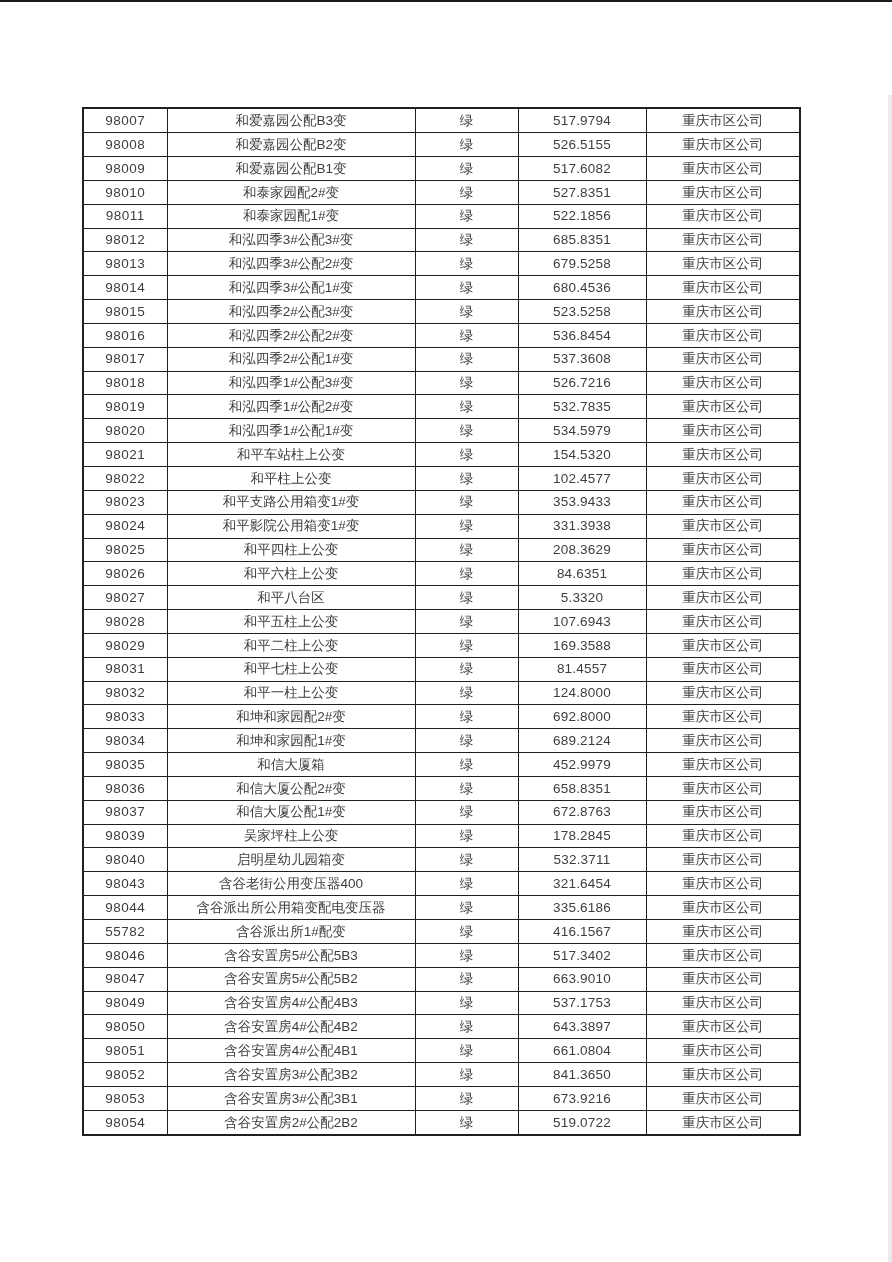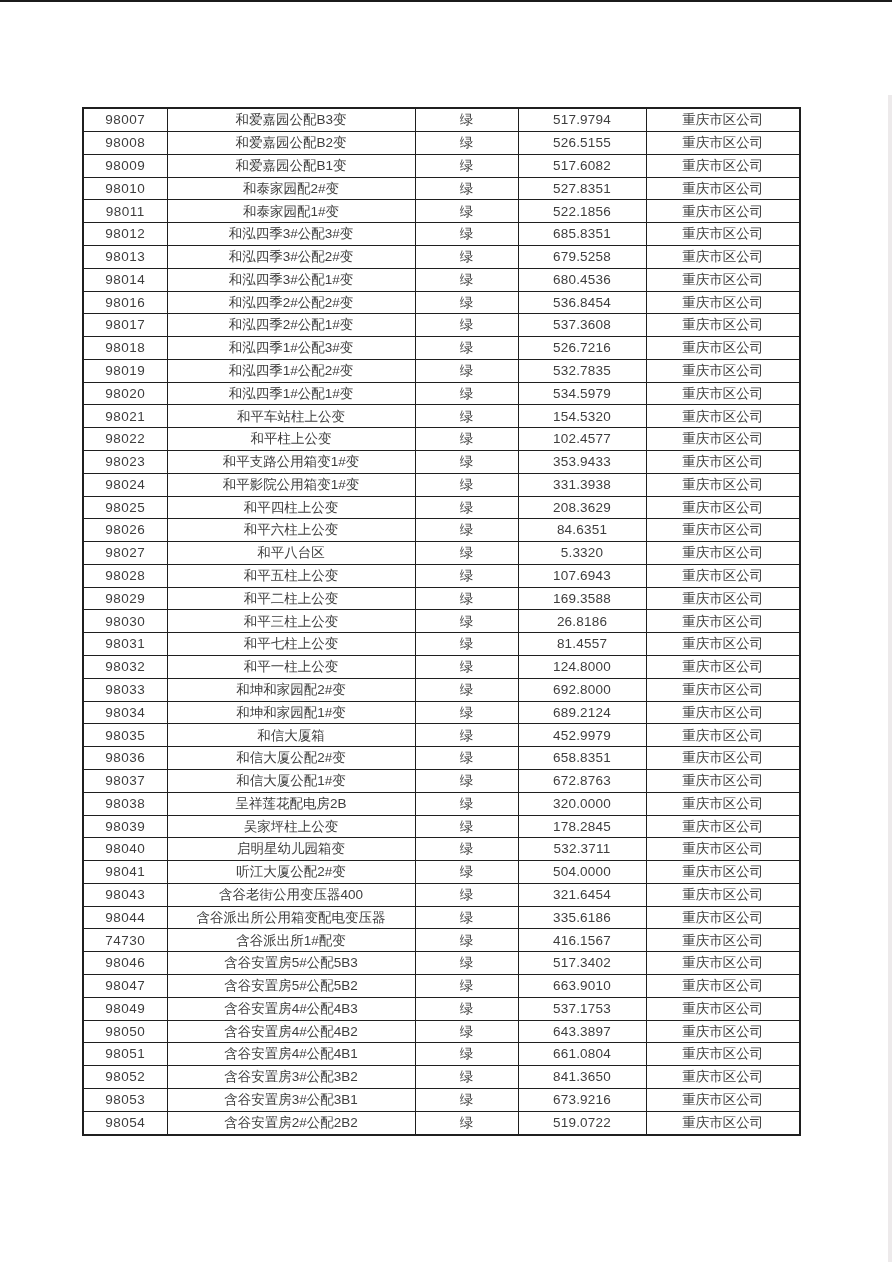--- a/index.html
+++ b/index.html
@@ -124,20 +124,27 @@
     <td class="col-company">重庆市区公司</td>
   </tr>
         <tr>
     <td class="col-id">98014</td>
     <td class="col-name">和泓四季3#公配1#变</td>
     <td class="col-status">绿</td>
     <td class="col-value">680.4536</td>
     <td class="col-company">重庆市区公司</td>
   </tr>
         <tr>
+    <td class="col-id">98015</td>
+    <td class="col-name">和泓四季2#公配3#变</td>
+    <td class="col-status">绿</td>
+    <td class="col-value">523.5258</td>
+    <td class="col-company">重庆市区公司</td>
+  </tr>
+        <tr>
     <td class="col-id">98016</td>
     <td class="col-name">和泓四季2#公配2#变</td>
     <td class="col-status">绿</td>
     <td class="col-value">536.8454</td>
     <td class="col-company">重庆市区公司</td>
   </tr>
         <tr>
     <td class="col-id">98017</td>
     <td class="col-name">和泓四季2#公配1#变</td>
     <td class="col-status">绿</td>
@@ -222,27 +229,20 @@
     <td class="col-company">重庆市区公司</td>
   </tr>
         <tr>
     <td class="col-id">98029</td>
     <td class="col-name">和平二柱上公变</td>
     <td class="col-status">绿</td>
     <td class="col-value">169.3588</td>
     <td class="col-company">重庆市区公司</td>
   </tr>
         <tr>
-    <td class="col-id">98030</td>
-    <td class="col-name">和平三柱上公变</td>
-    <td class="col-status">绿</td>
-    <td class="col-value">26.8186</td>
-    <td class="col-company">重庆市区公司</td>
-  </tr>
-        <tr>
     <td class="col-id">98031</td>
     <td class="col-name">和平七柱上公变</td>
     <td class="col-status">绿</td>
     <td class="col-value">81.4557</td>
     <td class="col-company">重庆市区公司</td>
   </tr>
         <tr>
     <td class="col-id">98032</td>
     <td class="col-name">和平一柱上公变</td>
     <td class="col-status">绿</td>
@@ -278,63 +278,49 @@
     <td class="col-company">重庆市区公司</td>
   </tr>
         <tr>
     <td class="col-id">98037</td>
     <td class="col-name">和信大厦公配1#变</td>
     <td class="col-status">绿</td>
     <td class="col-value">672.8763</td>
     <td class="col-company">重庆市区公司</td>
   </tr>
         <tr>
-    <td class="col-id">98038</td>
-    <td class="col-name">呈祥莲花配电房2B</td>
-    <td class="col-status">绿</td>
-    <td class="col-value">320.0000</td>
-    <td class="col-company">重庆市区公司</td>
-  </tr>
-        <tr>
     <td class="col-id">98039</td>
     <td class="col-name">吴家坪柱上公变</td>
     <td class="col-status">绿</td>
     <td class="col-value">178.2845</td>
     <td class="col-company">重庆市区公司</td>
   </tr>
         <tr>
     <td class="col-id">98040</td>
     <td class="col-name">启明星幼儿园箱变</td>
     <td class="col-status">绿</td>
     <td class="col-value">532.3711</td>
     <td class="col-company">重庆市区公司</td>
   </tr>
         <tr>
-    <td class="col-id">98041</td>
-    <td class="col-name">听江大厦公配2#变</td>
-    <td class="col-status">绿</td>
-    <td class="col-value">504.0000</td>
-    <td class="col-company">重庆市区公司</td>
-  </tr>
-        <tr>
     <td class="col-id">98043</td>
     <td class="col-name">含谷老街公用变压器400</td>
     <td class="col-status">绿</td>
     <td class="col-value">321.6454</td>
     <td class="col-company">重庆市区公司</td>
   </tr>
         <tr>
     <td class="col-id">98044</td>
     <td class="col-name">含谷派出所公用箱变配电变压器</td>
     <td class="col-status">绿</td>
     <td class="col-value">335.6186</td>
     <td class="col-company">重庆市区公司</td>
   </tr>
         <tr>
-    <td class="col-id">74730</td>
+    <td class="col-id">55782</td>
     <td class="col-name">含谷派出所1#配变</td>
     <td class="col-status">绿</td>
     <td class="col-value">416.1567</td>
     <td class="col-company">重庆市区公司</td>
   </tr>
         <tr>
     <td class="col-id">98046</td>
     <td class="col-name">含谷安置房5#公配5B3</td>
     <td class="col-status">绿</td>
     <td class="col-value">517.3402</td>

